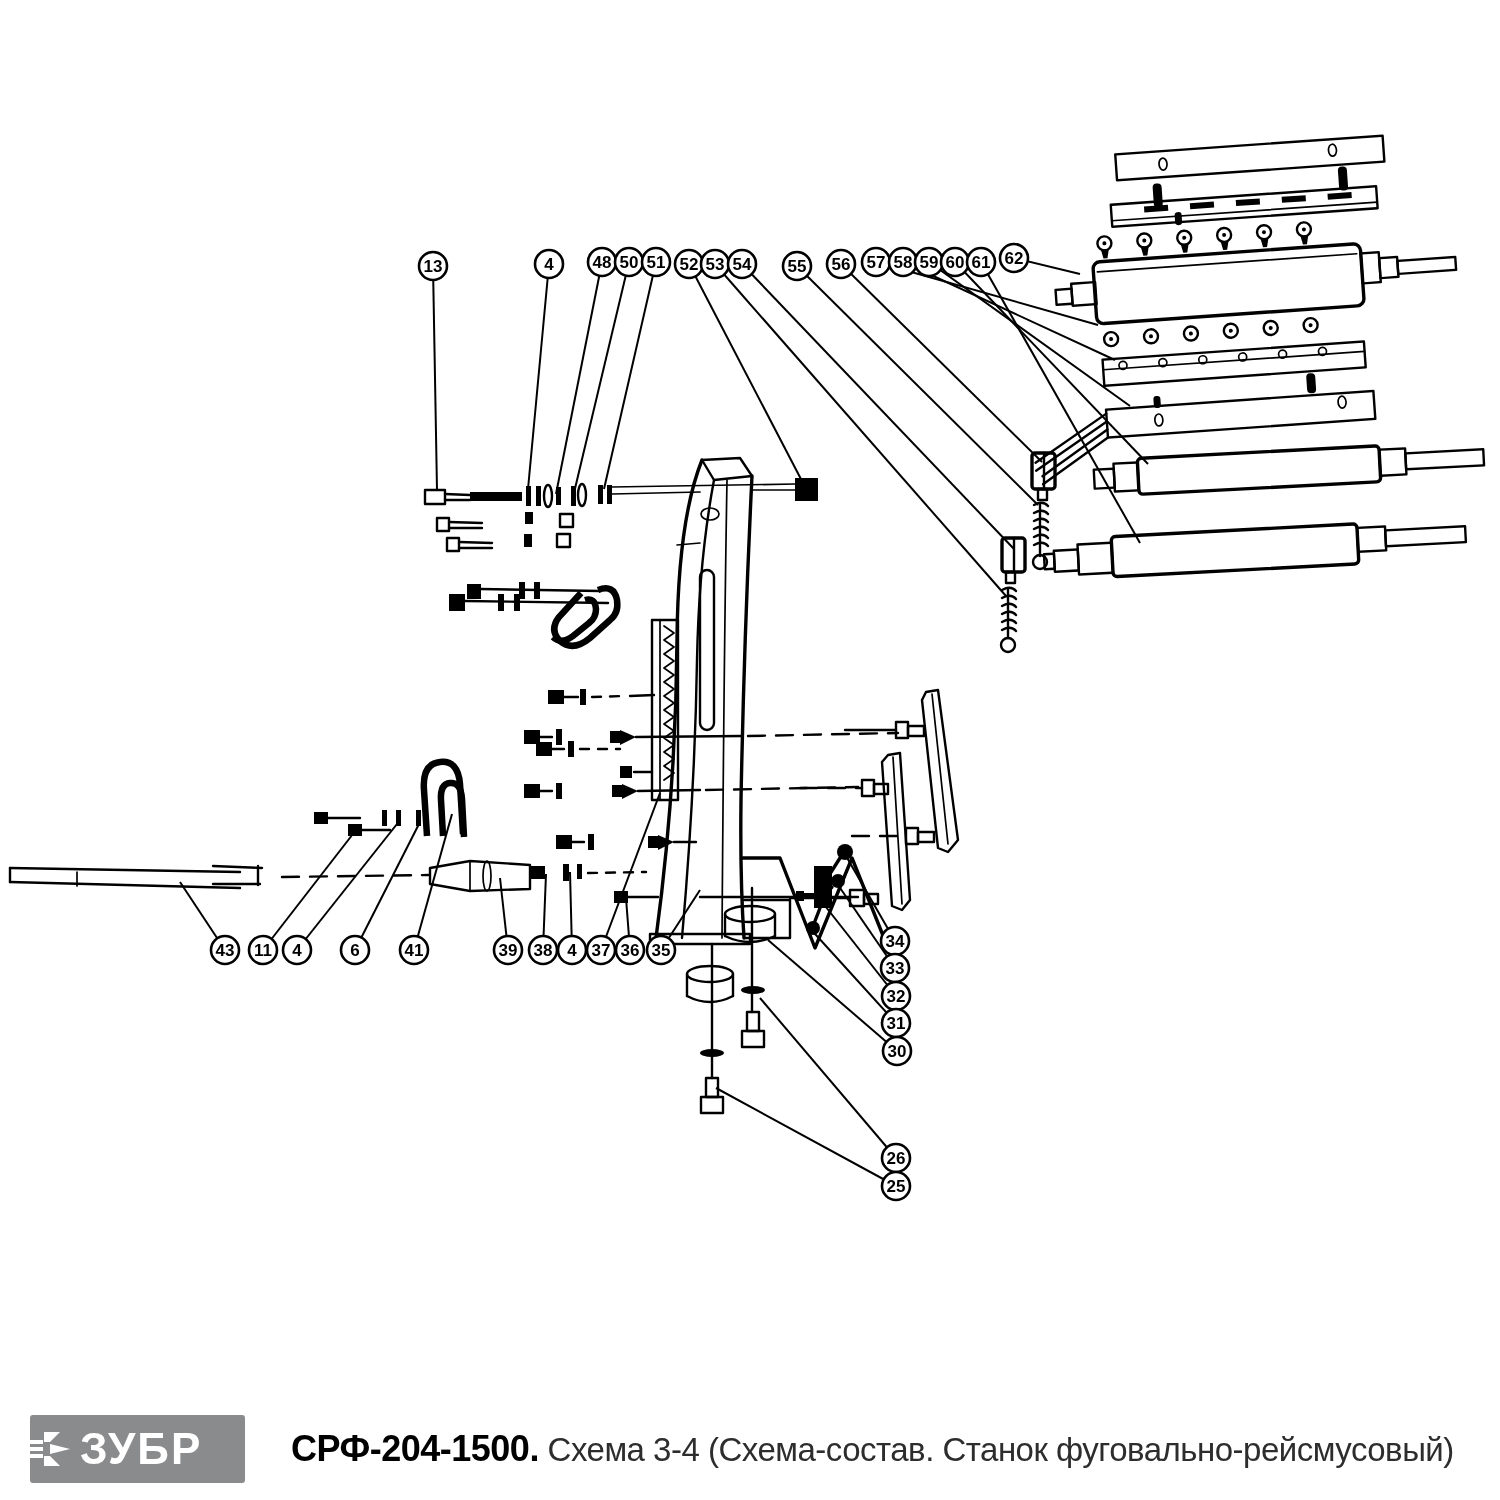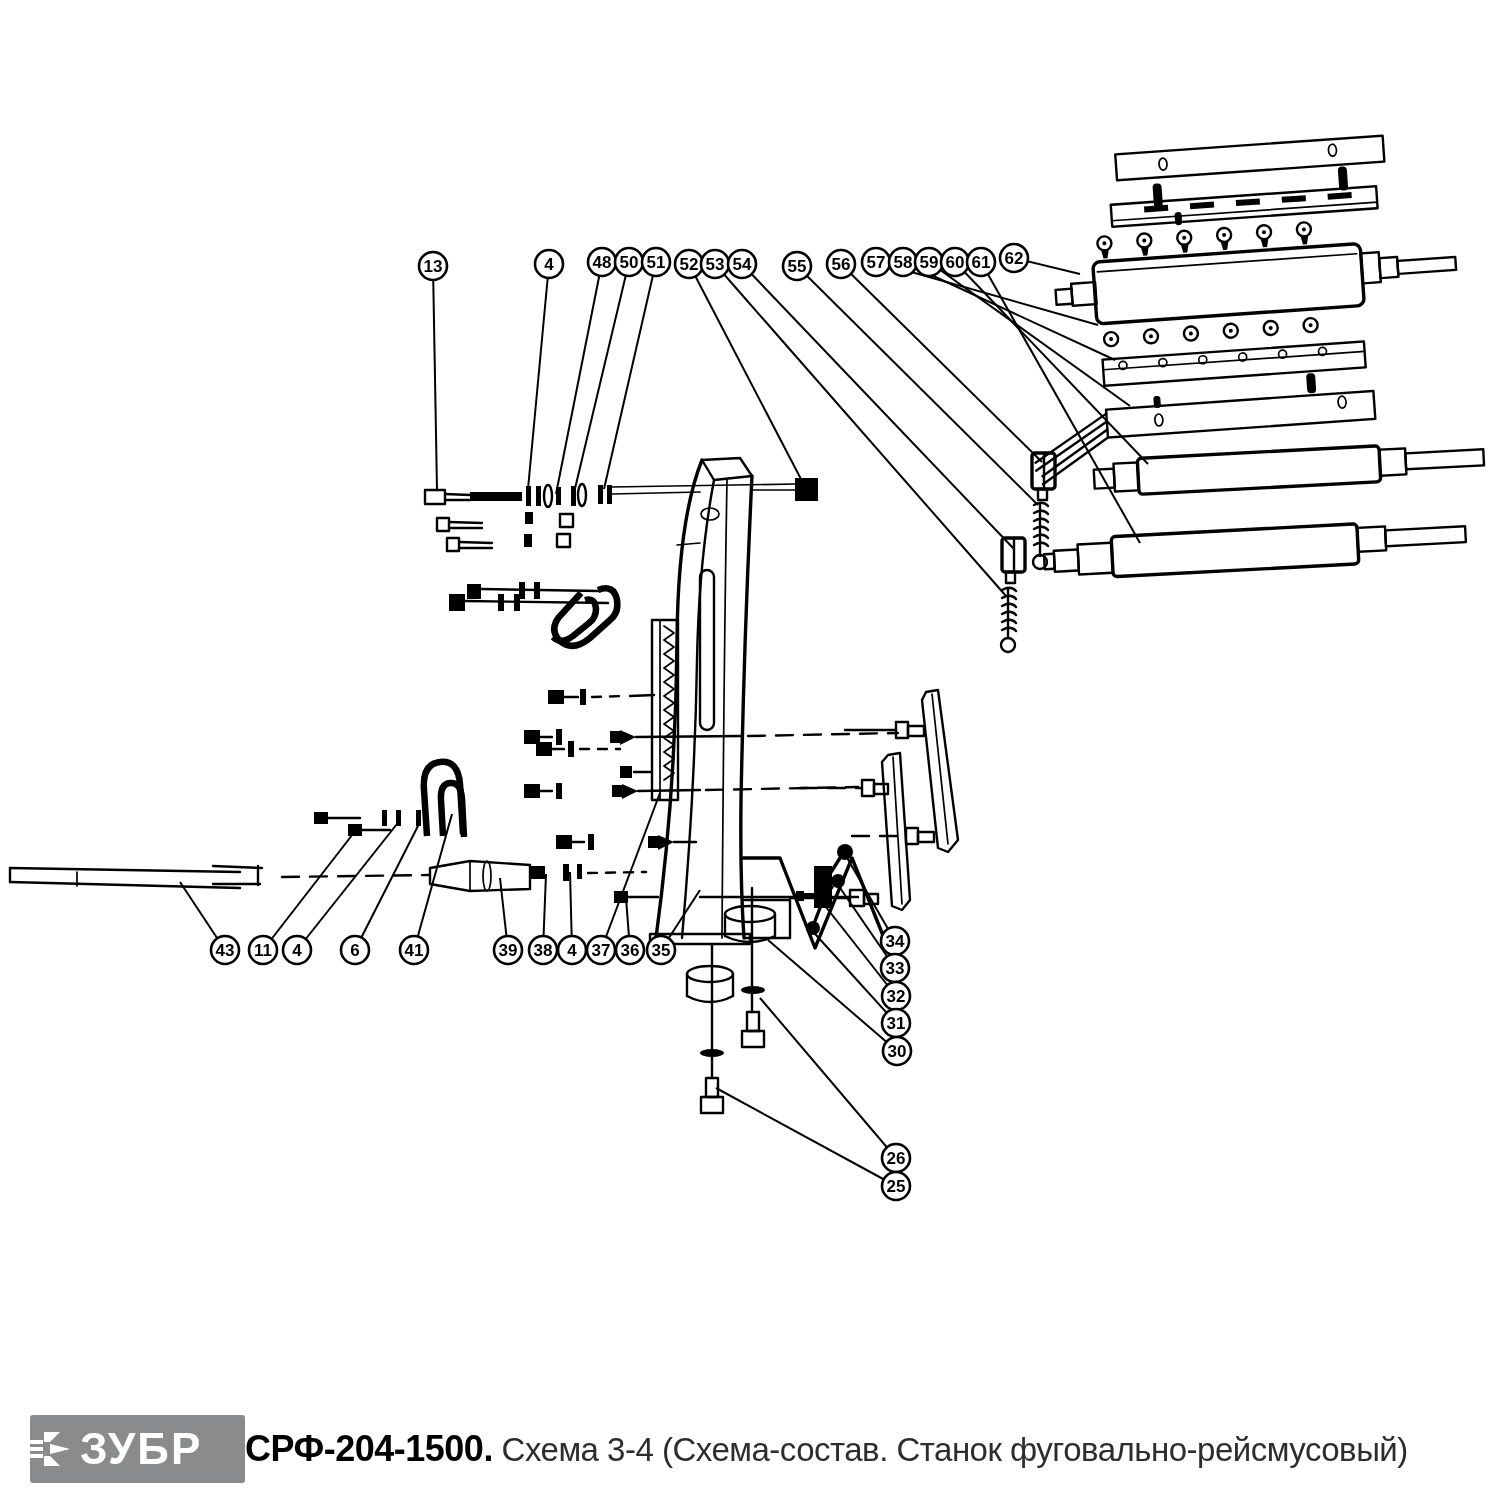--- a/index.html
+++ b/index.html
@@ -18,21 +18,21 @@
   .dash2{stroke-dasharray:9 9;}
   .callout-line{stroke:#000;stroke-width:2;fill:none;}
   .callout-circle{fill:#fff;stroke:#000;stroke-width:2.6;}
   .callout-text{font-size:17px;font-weight:bold;fill:#000;}
   
   .footer{position:absolute;left:0;top:1398px;width:1500px;height:102px;display:flex;
           align-items:center;}
   .logo{margin-left:30px;width:215px;height:68px;background:#8a8b8d;border-radius:3px;
         display:flex;align-items:center;gap:10px;flex:none;}
   .logo-text{color:#fff;font-weight:bold;font-size:44px;letter-spacing:2px;line-height:1;}
-  .caption{white-space:nowrap;font-size:33px;color:#1a1a1a;letter-spacing:-0.5px;}
+  .caption{margin-left:46px;white-space:nowrap;font-size:33px;color:#1a1a1a;letter-spacing:-0.5px;}
   .caption .model{font-weight:bold;font-size:36px;color:#000;}
   .caption .subtitle{font-weight:normal;color:#2d2d2d;}
 </style>
 </head>
 <body>
 
 <div class="stage">
 
 <svg id="diagram" width="1500" height="1500" viewBox="0 0 1500 1500">
 

